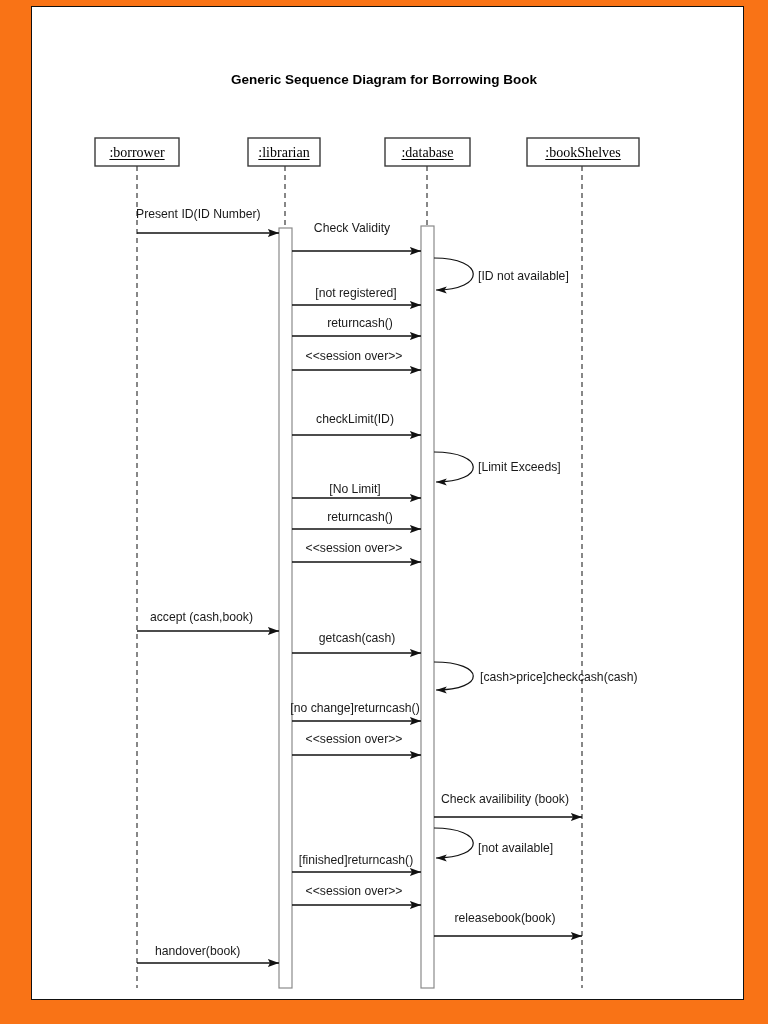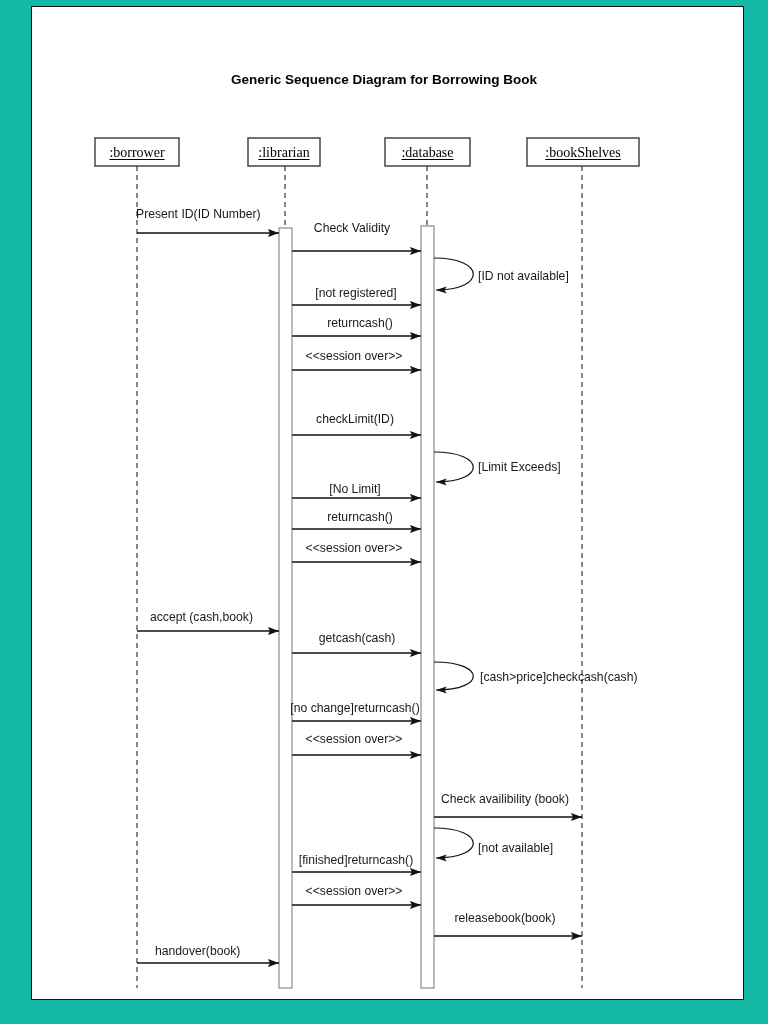--- a/index.html
+++ b/index.html
@@ -13,21 +13,21 @@
     height: 1024px;
     font-family: "Liberation Sans", sans-serif;
     position: relative;
     overflow: hidden;
   }
   #page {
     position: absolute;
     left: 0; top: 0;
     width: 768px;
     height: 1024px;
-    background: #14b8a6;
+    background: #f97316;
   }
   
   #page-frame {
     position: absolute;
     left: 31px;
     top: 6px;
     width: 713px;
     height: 994px;
     border: 1.5px solid #111111;
     box-sizing: border-box;

